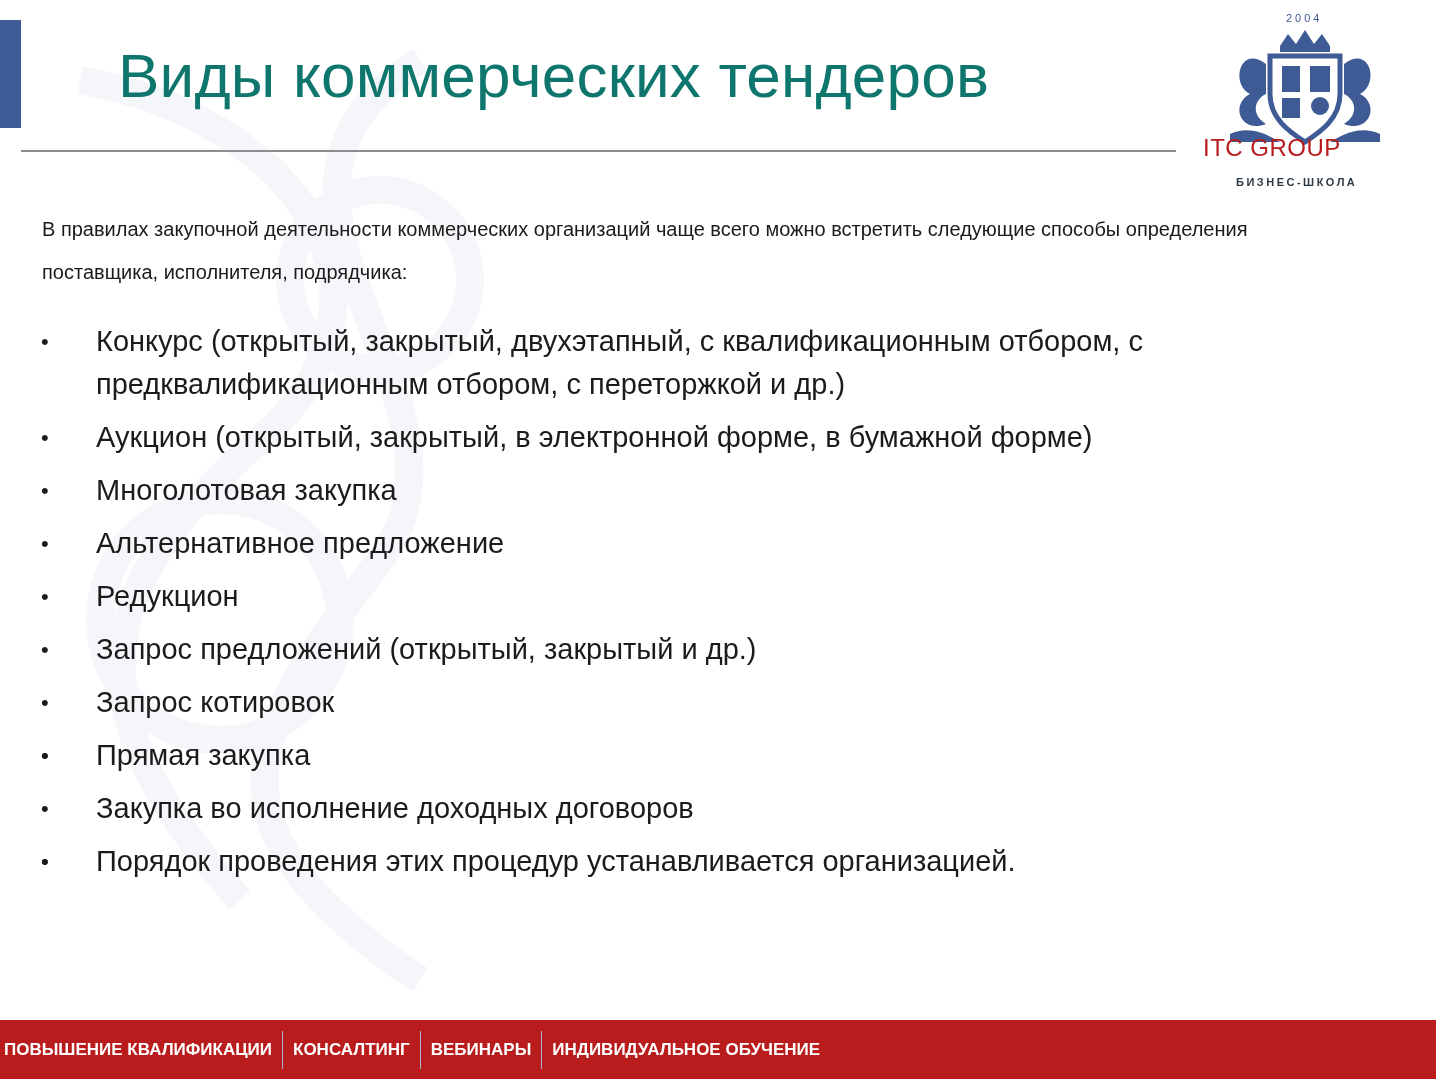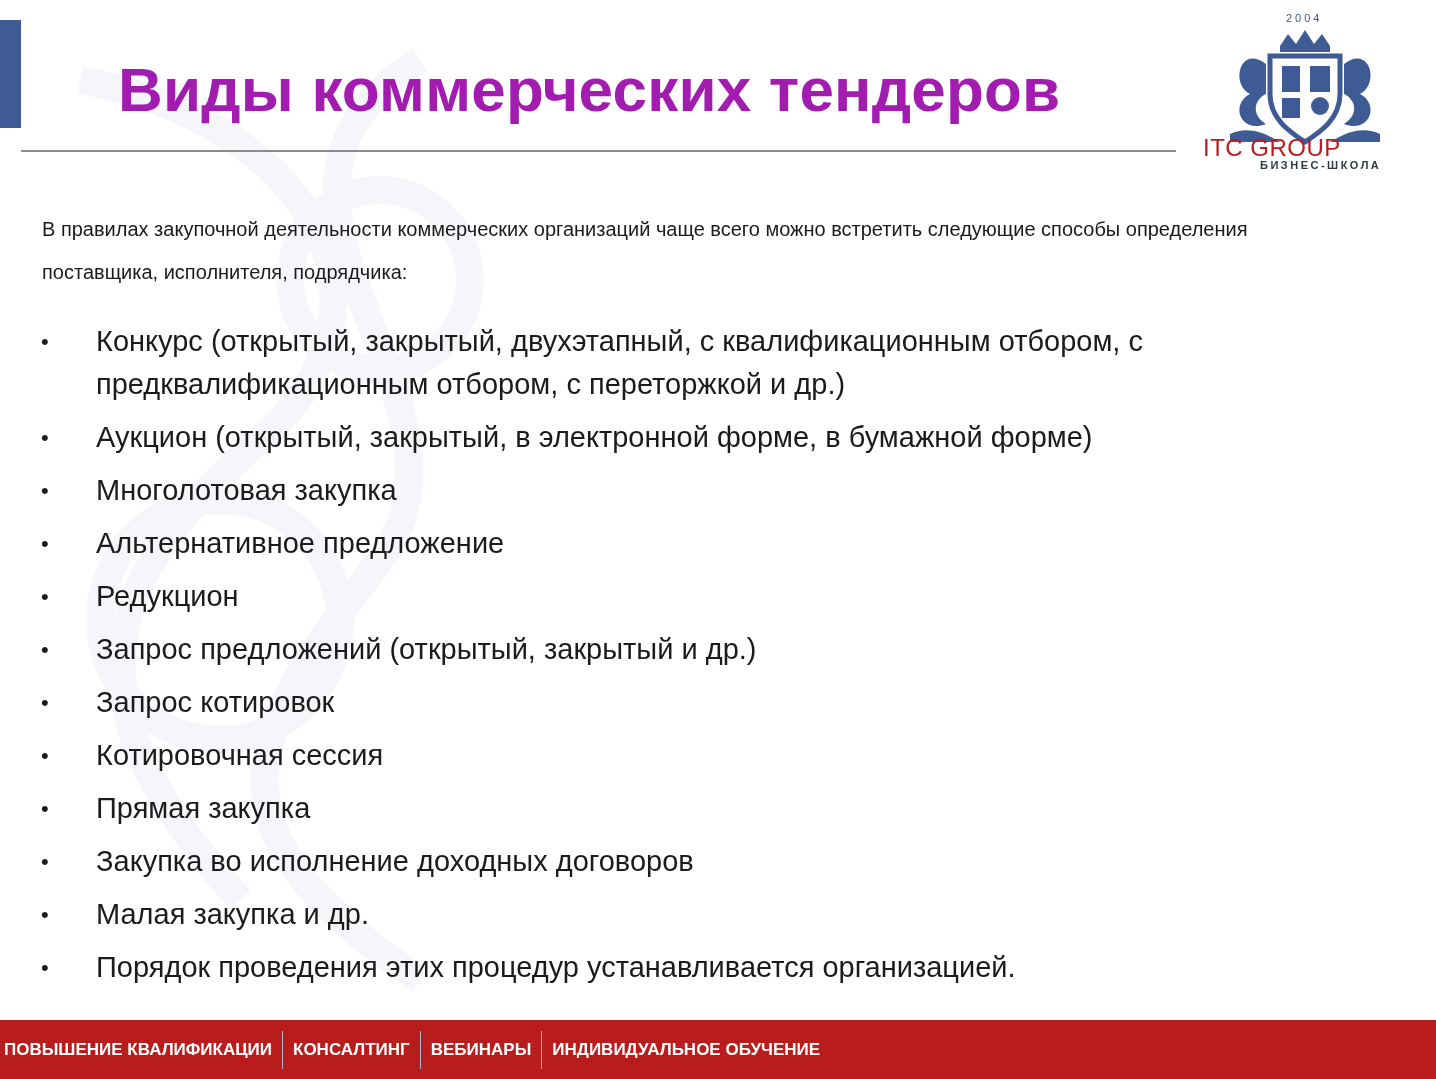--- a/index.html
+++ b/index.html
@@ -1,24 +1,24 @@
 <!DOCTYPE html>
 <html><head>
 <meta charset="utf-8">
 <style>
   html,body{margin:0;padding:0;}
   body{width:1436px;height:1079px;position:relative;overflow:hidden;background:#ffffff;font-family:"Liberation Sans",sans-serif;}
   .watermark{position:absolute;left:0;top:0;width:620px;height:1020px;opacity:0.05;}
   .accent-bar{position:absolute;left:0;top:20px;width:21px;height:108px;background:#3f5b95;}
-  .title{position:absolute;left:118px;top:54px;font-size:62px;font-weight:bold;color:#a21caf;letter-spacing:0.2px;white-space:nowrap;}
+  .title{position:absolute;left:118px;top:40px;font-size:62px;font-weight:normal;color:#0f766e;letter-spacing:0.2px;white-space:nowrap;}
   .rule{position:absolute;left:21px;top:150px;width:1155px;height:2px;background:#8c8c8c;}
   .logo{position:absolute;left:1200px;top:10px;width:210px;height:180px;}
   .logo-year{position:absolute;left:86px;top:2px;font-size:11px;letter-spacing:3px;color:#3f5b95;}
   .logo-name{position:absolute;left:3px;top:124px;font-size:24px;color:#b91c1c;white-space:nowrap;letter-spacing:0.5px;}
-  .logo-sub{position:absolute;left:36px;top:149px;font-size:11px;font-weight:bold;color:#2d3a44;letter-spacing:2.5px;white-space:nowrap;margin-left:24px;}
+  .logo-sub{position:absolute;left:36px;top:166px;font-size:11px;font-weight:bold;color:#2d3a44;letter-spacing:2.5px;white-space:nowrap;}
   .intro{position:absolute;left:42px;top:208px;width:1300px;font-size:20px;line-height:43px;color:#1b1b1b;}
   .list{position:absolute;left:0;top:320px;margin:0;padding:0;list-style:none;}
   .item{position:relative;padding-left:96px;font-size:29px;line-height:43px;color:#1b1b1b;margin-bottom:10px;width:1200px;}
   .bullet{position:absolute;left:41px;top:0;font-size:22px;}
   .footer{position:absolute;left:0;top:1020px;width:1436px;height:59px;background:#b91c1c;display:flex;align-items:center;padding-left:4px;box-sizing:border-box;}
   .footer-item{color:#ffffff;font-weight:bold;font-size:17px;white-space:nowrap;padding:0 10px;height:38px;display:flex;align-items:center;border-left:1px solid #a8b6d4;}
   .footer-item:first-child{border-left:none;padding-left:0;}
 </style>
 </head>
 <body>
@@ -60,24 +60,24 @@
 <div class="intro">В правилах закупочной деятельности коммерческих организаций чаще всего можно встретить следующие способы определения поставщика, исполнителя, подрядчика:</div>
 
 <ul class="list">
   <li class="item"><span class="bullet">•</span><span>Конкурс (открытый, закрытый, двухэтапный, с квалификационным отбором, с предквалификационным отбором, с переторжкой и др.)</span></li>
   <li class="item"><span class="bullet">•</span><span>Аукцион (открытый, закрытый, в электронной форме, в бумажной форме)</span></li>
   <li class="item"><span class="bullet">•</span><span>Многолотовая закупка</span></li>
   <li class="item"><span class="bullet">•</span><span>Альтернативное предложение</span></li>
   <li class="item"><span class="bullet">•</span><span>Редукцион</span></li>
   <li class="item"><span class="bullet">•</span><span>Запрос предложений (открытый, закрытый и др.)</span></li>
   <li class="item"><span class="bullet">•</span><span>Запрос котировок</span></li>
-  <li class="item"><span class="bullet">•</span><span>Котировочная сессия</span></li>
+  <li class="item"><span class="bullet">•</span></li>
   <li class="item"><span class="bullet">•</span><span>Прямая закупка</span></li>
   <li class="item"><span class="bullet">•</span><span>Закупка во исполнение доходных договоров</span></li>
-  <li class="item"><span class="bullet">•</span><span>Малая закупка и др.</span></li>
+  <li class="item"><span class="bullet">•</span></li>
   <li class="item"><span class="bullet">•</span><span>Порядок проведения этих процедур устанавливается организацией.</span></li>
 </ul>
 
 <div class="footer">
   <span class="footer-item">ПОВЫШЕНИЕ КВАЛИФИКАЦИИ</span>
   <span class="footer-item">КОНСАЛТИНГ</span>
   <span class="footer-item">ВЕБИНАРЫ</span>
   <span class="footer-item">ИНДИВИДУАЛЬНОЕ ОБУЧЕНИЕ</span>
 </div>
 

